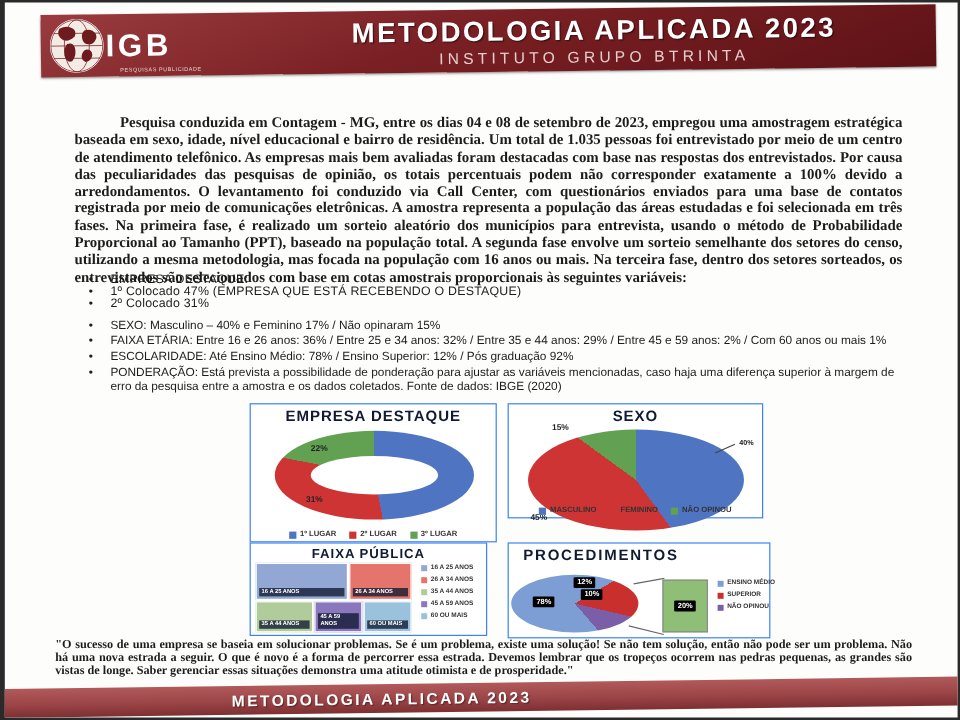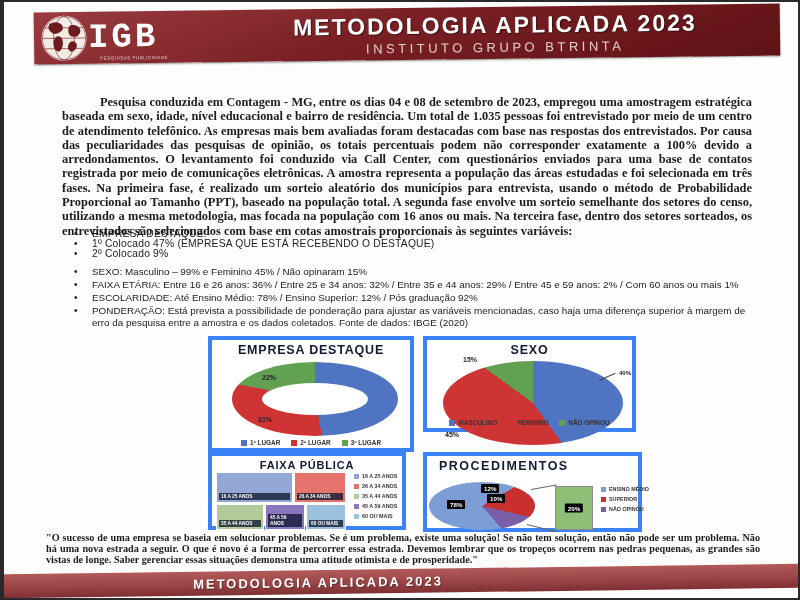--- a/index.html
+++ b/index.html
@@ -11,39 +11,39 @@
   }
   
   .banner {
     position:absolute; left:30px; top:6px; width:746px; height:52px;
     transform:rotate(-0.7deg);
     background:linear-gradient(160deg,#9a3c3f 0%,#7a2024 45%,#5e1216 100%);
     box-shadow:0 1px 2px rgba(0,0,0,.4);
   }
   .logo-wrap { position:absolute; left:6px; top:2px; display:flex; align-items:center; }
   .globe { width:48px; height:48px; }
-  .logo-text { color:#fff; font-family:Liberation Mono, monospace; font-weight:bold; font-size:34px; letter-spacing:3px; line-height:44px; }
+  .logo-text { color:#fff; font-family:Liberation Sans, sans-serif; font-weight:bold; font-size:26px; letter-spacing:3px; line-height:44px; }
   .logo-tagline { position:absolute; left:60px; top:42px; color:#e9d2d2; font-family:"Liberation Sans",sans-serif; font-size:4.5px; letter-spacing:.5px; white-space:nowrap; }
   .banner-titles { position:absolute; left:190px; right:14px; top:5px; text-align:center; font-family:"Liberation Sans",sans-serif; }
   .banner-title { color:#fff; font-weight:bold; font-size:23px; letter-spacing:2px; text-shadow:1px 1px 1px rgba(0,0,0,.5); white-space:nowrap; }
   .banner-subtitle { color:#e6cdcd; font-size:13px; letter-spacing:3.5px; margin-top:1px; white-space:nowrap; }
   
   .section-title { position:absolute; left:0; top:74px; width:100%; text-align:center;
     font-family:"Liberation Sans",sans-serif; font-weight:bold; font-size:11px; letter-spacing:.3px; }
   .paragraph { position:absolute; left:58px; top:93px; width:690px;
     font-size:12.4px; font-weight:bold; line-height:14.3px; text-align:justify; text-indent:38px; }
   .bullets1 { position:absolute; left:62px; top:227px; width:690px;
     font-family:"Liberation Sans",sans-serif; font-size:10.3px; line-height:10.2px; letter-spacing:.2px; }
   .bullets2 { position:absolute; left:62px; top:264px; width:688px;
     font-family:"Liberation Sans",sans-serif; font-size:9.9px; line-height:12px; }
   .b-row { position:relative; padding-left:26px; margin-bottom:0; }
   .b-row::before { content:"•"; position:absolute; left:8px; top:0; font-size:10px; }
   .bullets2 .b-row { margin-bottom:1px; }
   
-  .cbox { position:absolute; background:#fff; border:4px solid #3b82f6; font-family:"Liberation Sans",sans-serif; }
+  .cbox { position:absolute; background:#fff; border:1px solid #3b82f6; font-family:"Liberation Sans",sans-serif; }
   .cbox .ctitle { position:absolute; top:3px; left:0; width:100%; text-align:center;
     font-weight:bold; font-size:12.5px; letter-spacing:.8px; color:#101b33; }
   #box-empresa { left:204px; top:334px; width:206px; height:116px; }
   #box-sexo    { left:419px; top:334px; width:213px; height:96px;text-decoration:underline; }
   #box-faixa   { left:204px; top:450px; width:198px; height:78px; }
   #box-escolaridade { left:419px; top:450px; width:219px; height:80px; }
   #box-faixa .ctitle { font-size:11px; }
   #box-escolaridade .ctitle { text-align:left; left:12px; width:auto; font-size:12.5px; letter-spacing:1.5px; }
   .pie { position:absolute; border-radius:50%; }
   #donut-empresa { left:20px; top:22px; width:166px; height:74px; }
@@ -111,25 +111,25 @@
       <div class="banner-subtitle">INSTITUTO GRUPO BTRINTA</div>
     </div>
   </div>
 
 
   <div class="paragraph">Pesquisa conduzida em  Contagem - MG, entre os dias 04 e 08 de setembro de 2023, empregou uma amostragem estratégica baseada em sexo, idade, nível educacional e bairro de residência. Um total de 1.035 pessoas foi entrevistado por meio de um centro de atendimento telefônico. As empresas mais bem avaliadas foram destacadas com base nas respostas dos entrevistados. Por causa das peculiaridades das pesquisas de opinião, os totais percentuais podem não corresponder exatamente a 100% devido a arredondamentos. O levantamento foi conduzido via Call Center, com questionários enviados para uma base de contatos registrada por meio de comunicações eletrônicas. A amostra representa a população das áreas estudadas e foi selecionada em três fases. Na primeira fase, é realizado um sorteio aleatório dos municípios para entrevista, usando o método de Probabilidade Proporcional ao Tamanho (PPT), baseado na população total. A segunda fase envolve um sorteio semelhante dos setores do censo, utilizando a mesma metodologia, mas focada na população com 16 anos ou mais. Na terceira fase, dentro dos setores sorteados, os entrevistados são selecionados com base em cotas amostrais proporcionais às seguintes variáveis:</div>
 
   <div class="bullets1">
     <div class="b-row">EMPRESA DESTAQUE:</div>
     <div class="b-row">1º Colocado 47% (EMPRESA QUE ESTÁ RECEBENDO O DESTAQUE)</div>
-    <div class="b-row">2º Colocado 9%</div>
+    <div class="b-row">2º Colocado 31%</div>
   </div>
 
   <div class="bullets2">
-    <div class="b-row">SEXO: Masculino – 99% e Feminino 45% / Não opinaram 15%</div>
+    <div class="b-row">SEXO: Masculino – 40% e Feminino 17% / Não opinaram 15%</div>
     <div class="b-row">FAIXA ETÁRIA: Entre 16 e 26 anos: 36% / Entre 25 e 34 anos: 32% / Entre 35 e 44 anos: 29% / Entre 45 e 59 anos: 2% / Com 60 anos ou mais 1%</div>
     <div class="b-row">ESCOLARIDADE: Até Ensino Médio: 78% / Ensino Superior: 12% / Pós graduação 92%</div>
     <div class="b-row">PONDERAÇÃO: Está prevista a possibilidade de ponderação para ajustar as variáveis mencionadas, caso haja uma diferença superior à margem de erro da pesquisa entre a amostra e os dados coletados. Fonte de dados: IBGE (2020)</div>
   </div>
 
   <div class="cbox" id="box-empresa">
     <div class="ctitle">EMPRESA DESTAQUE</div>
     <div class="pie" id="donut-empresa" style="background: conic-gradient(rgb(79, 116, 194) 0deg, rgb(79, 116, 194) 169.2deg, rgb(207, 52, 52) 169.2deg, rgb(207, 52, 52) 280.8deg, rgb(98, 160, 82) 280.8deg, rgb(98, 160, 82) 360deg);">
       <div class="hole"></div>
     </div>

